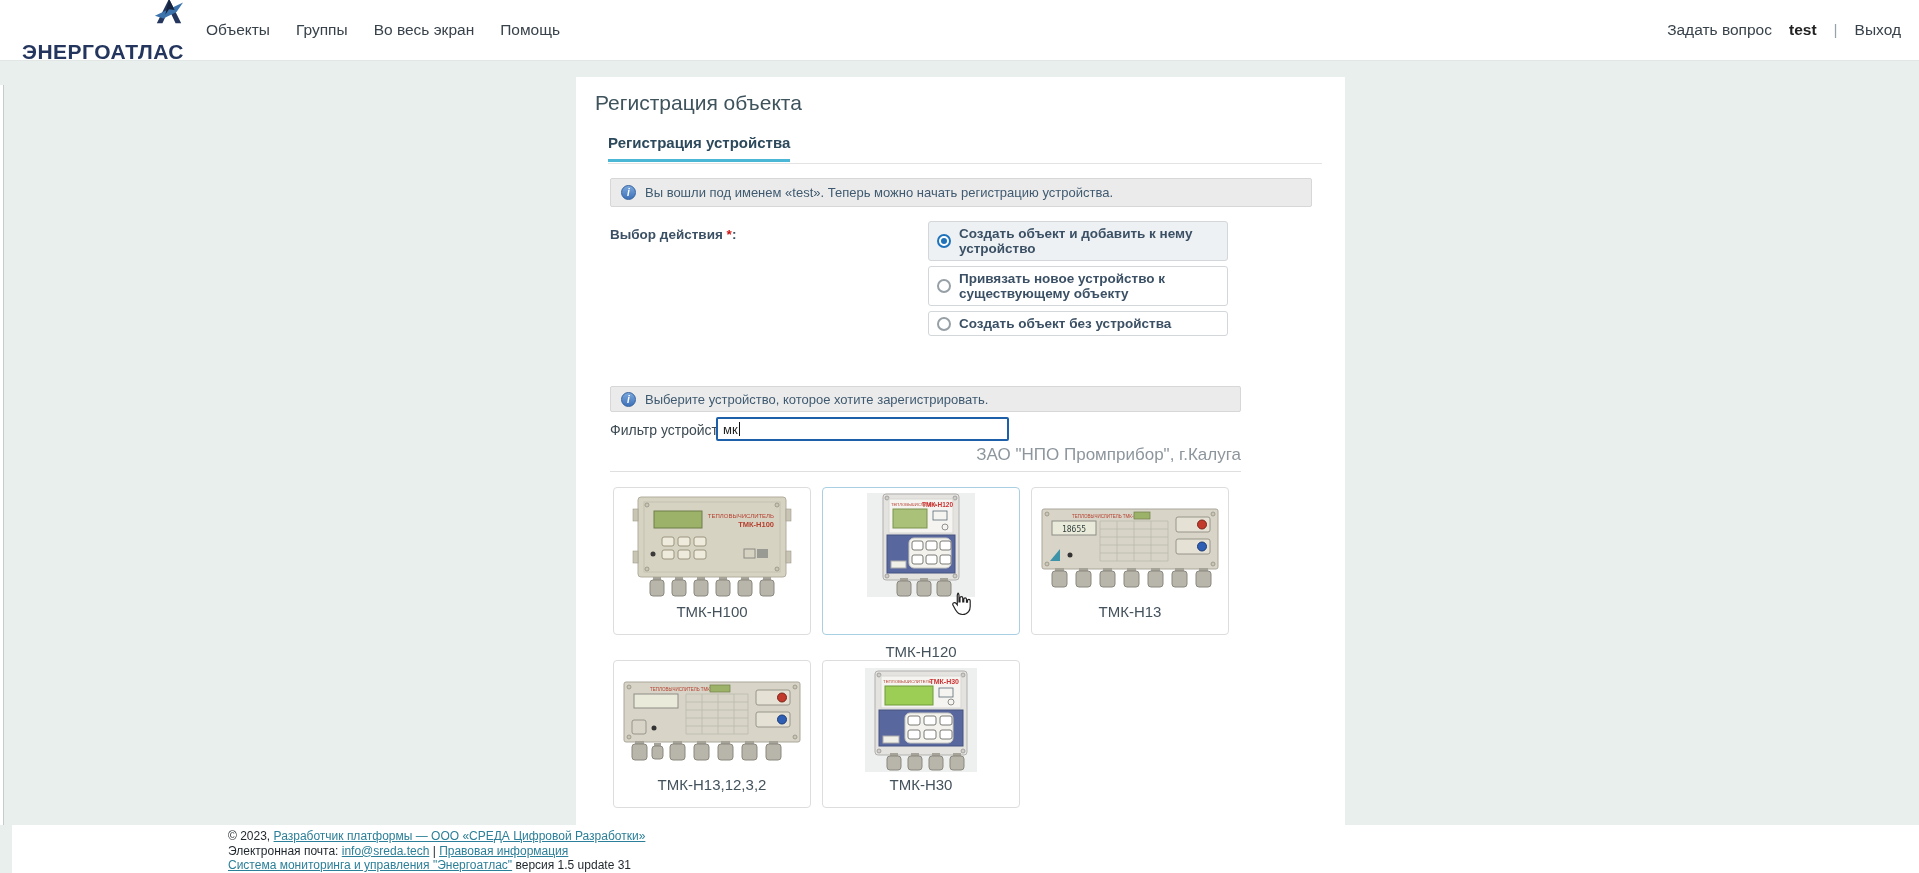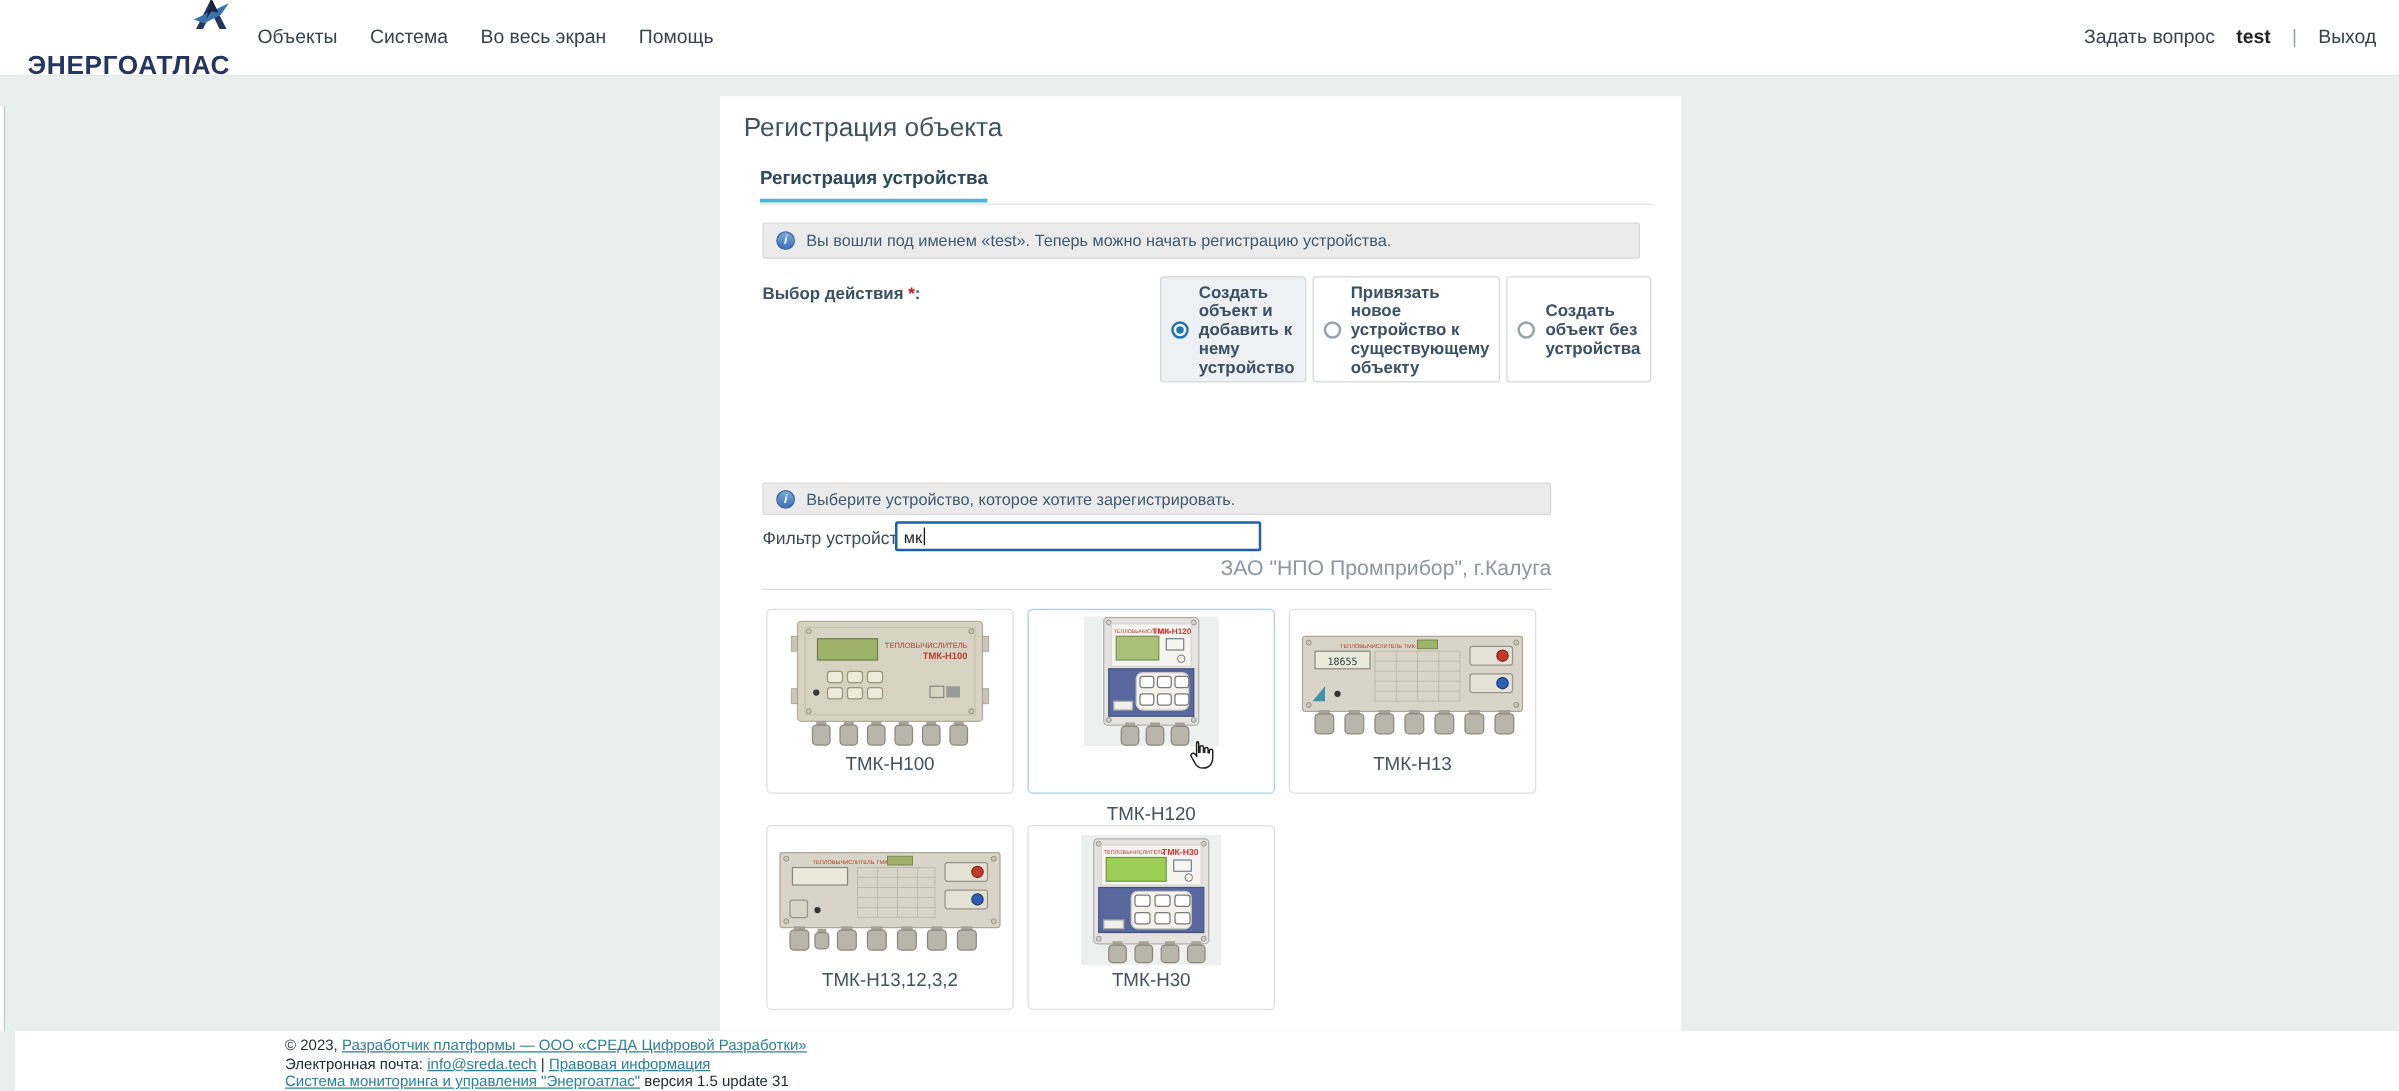--- a/index.html
+++ b/index.html
@@ -35,21 +35,21 @@
                background:linear-gradient(#7aa7dc,#3e71b8); border:1px solid #33619e;
                color:#fff; font-size:10px; font-weight:bold; font-style:italic;
                display:flex; align-items:center; justify-content:center; }
 
   .choice-label { position:absolute; left:34px; top:150px; width:314px; 
                   font-size:13.5px; font-weight:bold; color:#3b5064; }
   .req { color:#cc1111; }
   .choice-hint { position:absolute; left:24px; top:168px; width:324px; text-align:right;
                  font-size:13.5px; color:#b6bfc3; line-height:20px; }
 
-  .radio-group { position:absolute; left:352px; top:144px; width:300px; display:flex; flex-direction:row; gap:5px; }
+  .radio-group { position:absolute; left:352px; top:144px; width:300px; display:flex; flex-direction:column; gap:5px; }
   .radio-opt { border:1px solid #d3d7da; border-radius:3px; padding:4px 8px; background:#fff;
                display:flex; align-items:center; gap:8px; font-size:13.5px; font-weight:bold;
                color:#3b5064; line-height:15px; cursor:pointer; }
   .radio-opt.selected { background:#edf1f4; }
   .radio { width:14px; height:14px; border-radius:50%; border:2px solid #97a0a6; background:#fff;
            flex:none; display:flex; align-items:center; justify-content:center; }
   .radio-opt.selected .radio { border-color:#1f73bb; }
   .dot { display:none; width:6px; height:6px; border-radius:50%; background:#1f73bb; }
   .radio-opt.selected .dot { display:block; }
 
@@ -89,21 +89,21 @@
         <svg width="30" height="30" viewBox="0 0 32 32">
           <polygon points="3,29 16,3 29,29 23,29 16,14 9,29" fill="#24365e"></polygon>
           <polygon points="1,21 31,7 24,17 10,24" fill="#3d73ad"></polygon>
           <polygon points="16,3 22,15 16,14 12,20" fill="#16243f"></polygon>
         </svg>
       </span>
       <span class="brand-text">ЭНЕРГОАТЛАС</span>
     </div>
     <div class="nav">
       <span class="nav-item">Объекты</span>
-      <span class="nav-item">Система</span>
+      <span class="nav-item">Группы</span>
       <span class="nav-item">Во весь экран</span>
       <span class="nav-item">Помощь</span>
     </div>
     <div class="header-right">
       <span class="nav-item">Задать вопрос</span>
       <span class="username">test</span>
       <span class="hdr-sep">|</span>
       <span class="nav-item">Выход</span>
     </div>
   </div>

